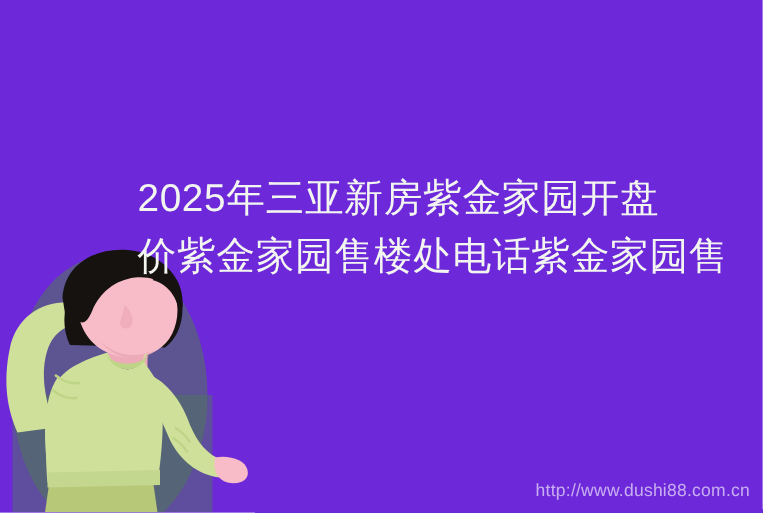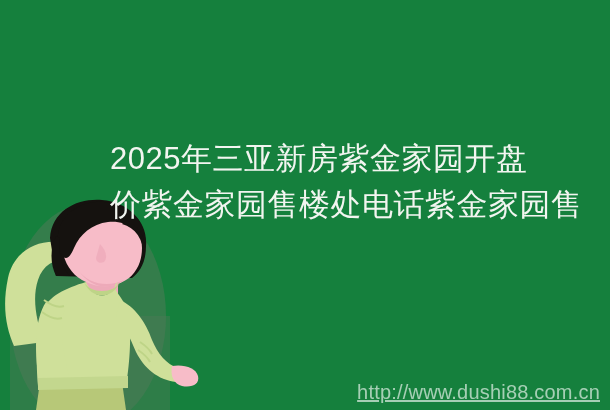--- a/index.html
+++ b/index.html
@@ -10,21 +10,21 @@
   body {
     width: 610px;
     height: 410px;
     font-family: "Liberation Sans", "DejaVu Sans", sans-serif;
   }
   #cover {
     position: relative;
     width: 610px;
     height: 410px;
     overflow: hidden;
-    background: #15803d;
+    background: #6d28d9;
   }
 
   
   #illustration {
     position: absolute;
     left: 0;
     top: 196px;
     width: 200px;
     height: 214px;
     pointer-events: none;
@@ -47,25 +47,24 @@
     display: block;
     height: 46px;
   }
 
   
   #watermark {
     position: absolute;
     right: 10px;
     bottom: 10px;
     color: rgba(255, 255, 255, 0.62);
-    font-size: 20px;
+    font-size: 14px;
     line-height: 16px;
     letter-spacing: 0.2px;
     white-space: nowrap;
-    text-decoration: underline;
   }
 </style>
 </head>
 <body>
 
 <div id="cover">
 
   <div id="illustration">
     <svg width="200" height="214" viewBox="0 0 200 214" xmlns="http://www.w3.org/2000/svg">
 

